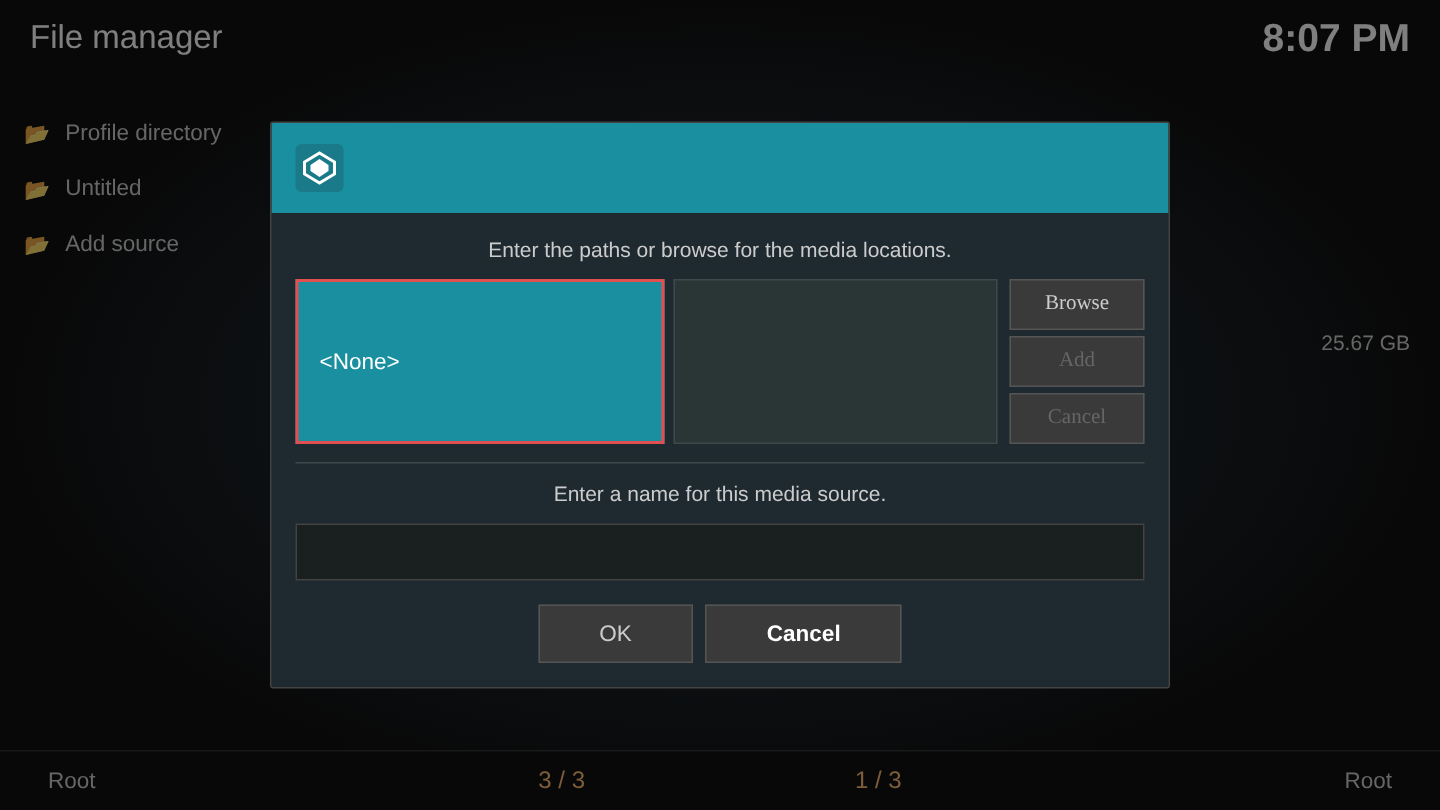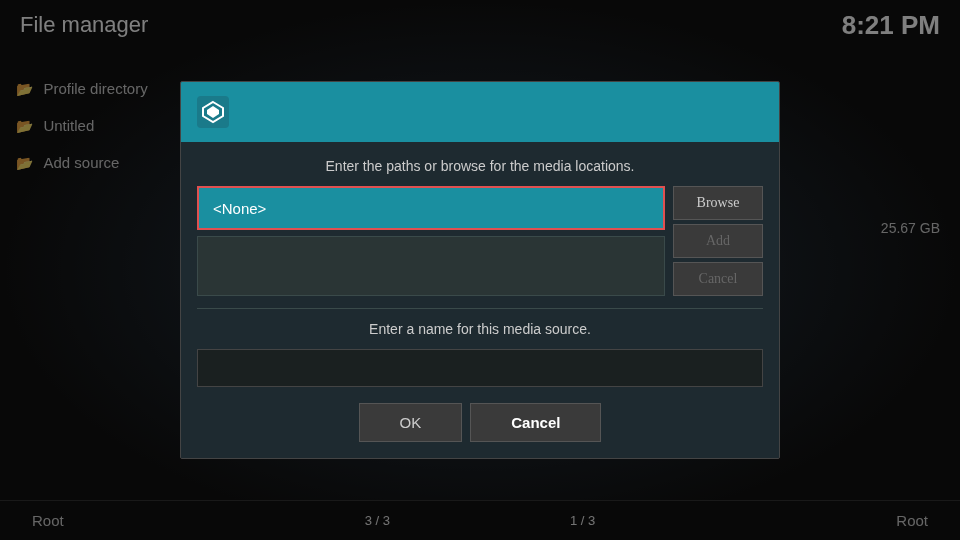--- a/index.html
+++ b/index.html
@@ -87,22 +87,22 @@
     }
 
     .bottom-bar-text {
       font-size: 15px;
       color: #ccc;
     }
 
     .bottom-bar-counts {
       display: flex;
       gap: 180px;
-      font-size: 13px;
-      color: #e5e5e5;
+      font-size: 16px;
+      color: #fdba74;
     }
 
     
     .storage-info {
       position: absolute;
       right: 20px;
       top: 220px;
       font-size: 14px;
       color: #ccc;
       z-index: 10;
@@ -261,21 +261,21 @@
       font-weight: bold;
     }
   </style>
 </head>
 <body>
 
 <div class="bg-overlay"></div>
 
 <div class="top-bar">
   <span class="top-bar-title">File manager</span>
-  <span class="top-bar-time">8:21 PM</span>
+  <span class="top-bar-time">8:07 PM</span>
 </div>
 
 <div class="sidebar">
   <div class="sidebar-item">
     <span class="folder-icon">📂</span>
     <span>Profile directory</span>
   </div>
   <div class="sidebar-item">
     <span class="folder-icon">📂</span>
     <span>Untitled</span>
@@ -300,21 +300,21 @@
           <polygon points="12,6 18,10 18,14 12,18 6,14 6,10" fill="white"></polygon>
         </svg>
       </div>
     </div>
 
     <div class="dialog-body">
       <p class="dialog-instruction">Enter the paths or browse for the media locations.</p>
 
       
       <div class="input-row">
-        <div style="flex:1; display:flex; flex-direction:column; gap:6px;">
+        <div style="flex:1; display:flex; flex-direction:row; gap:6px;">
           <input class="path-input" type="text" value="&lt;None&gt;" readonly="" style="">
           <div class="paths-list"></div>
         </div>
         <div class="side-buttons">
           <button class="side-btn">Browse</button>
           <button class="side-btn disabled">Add</button>
           <button class="side-btn disabled">Cancel</button>
         </div>
       </div>
 

